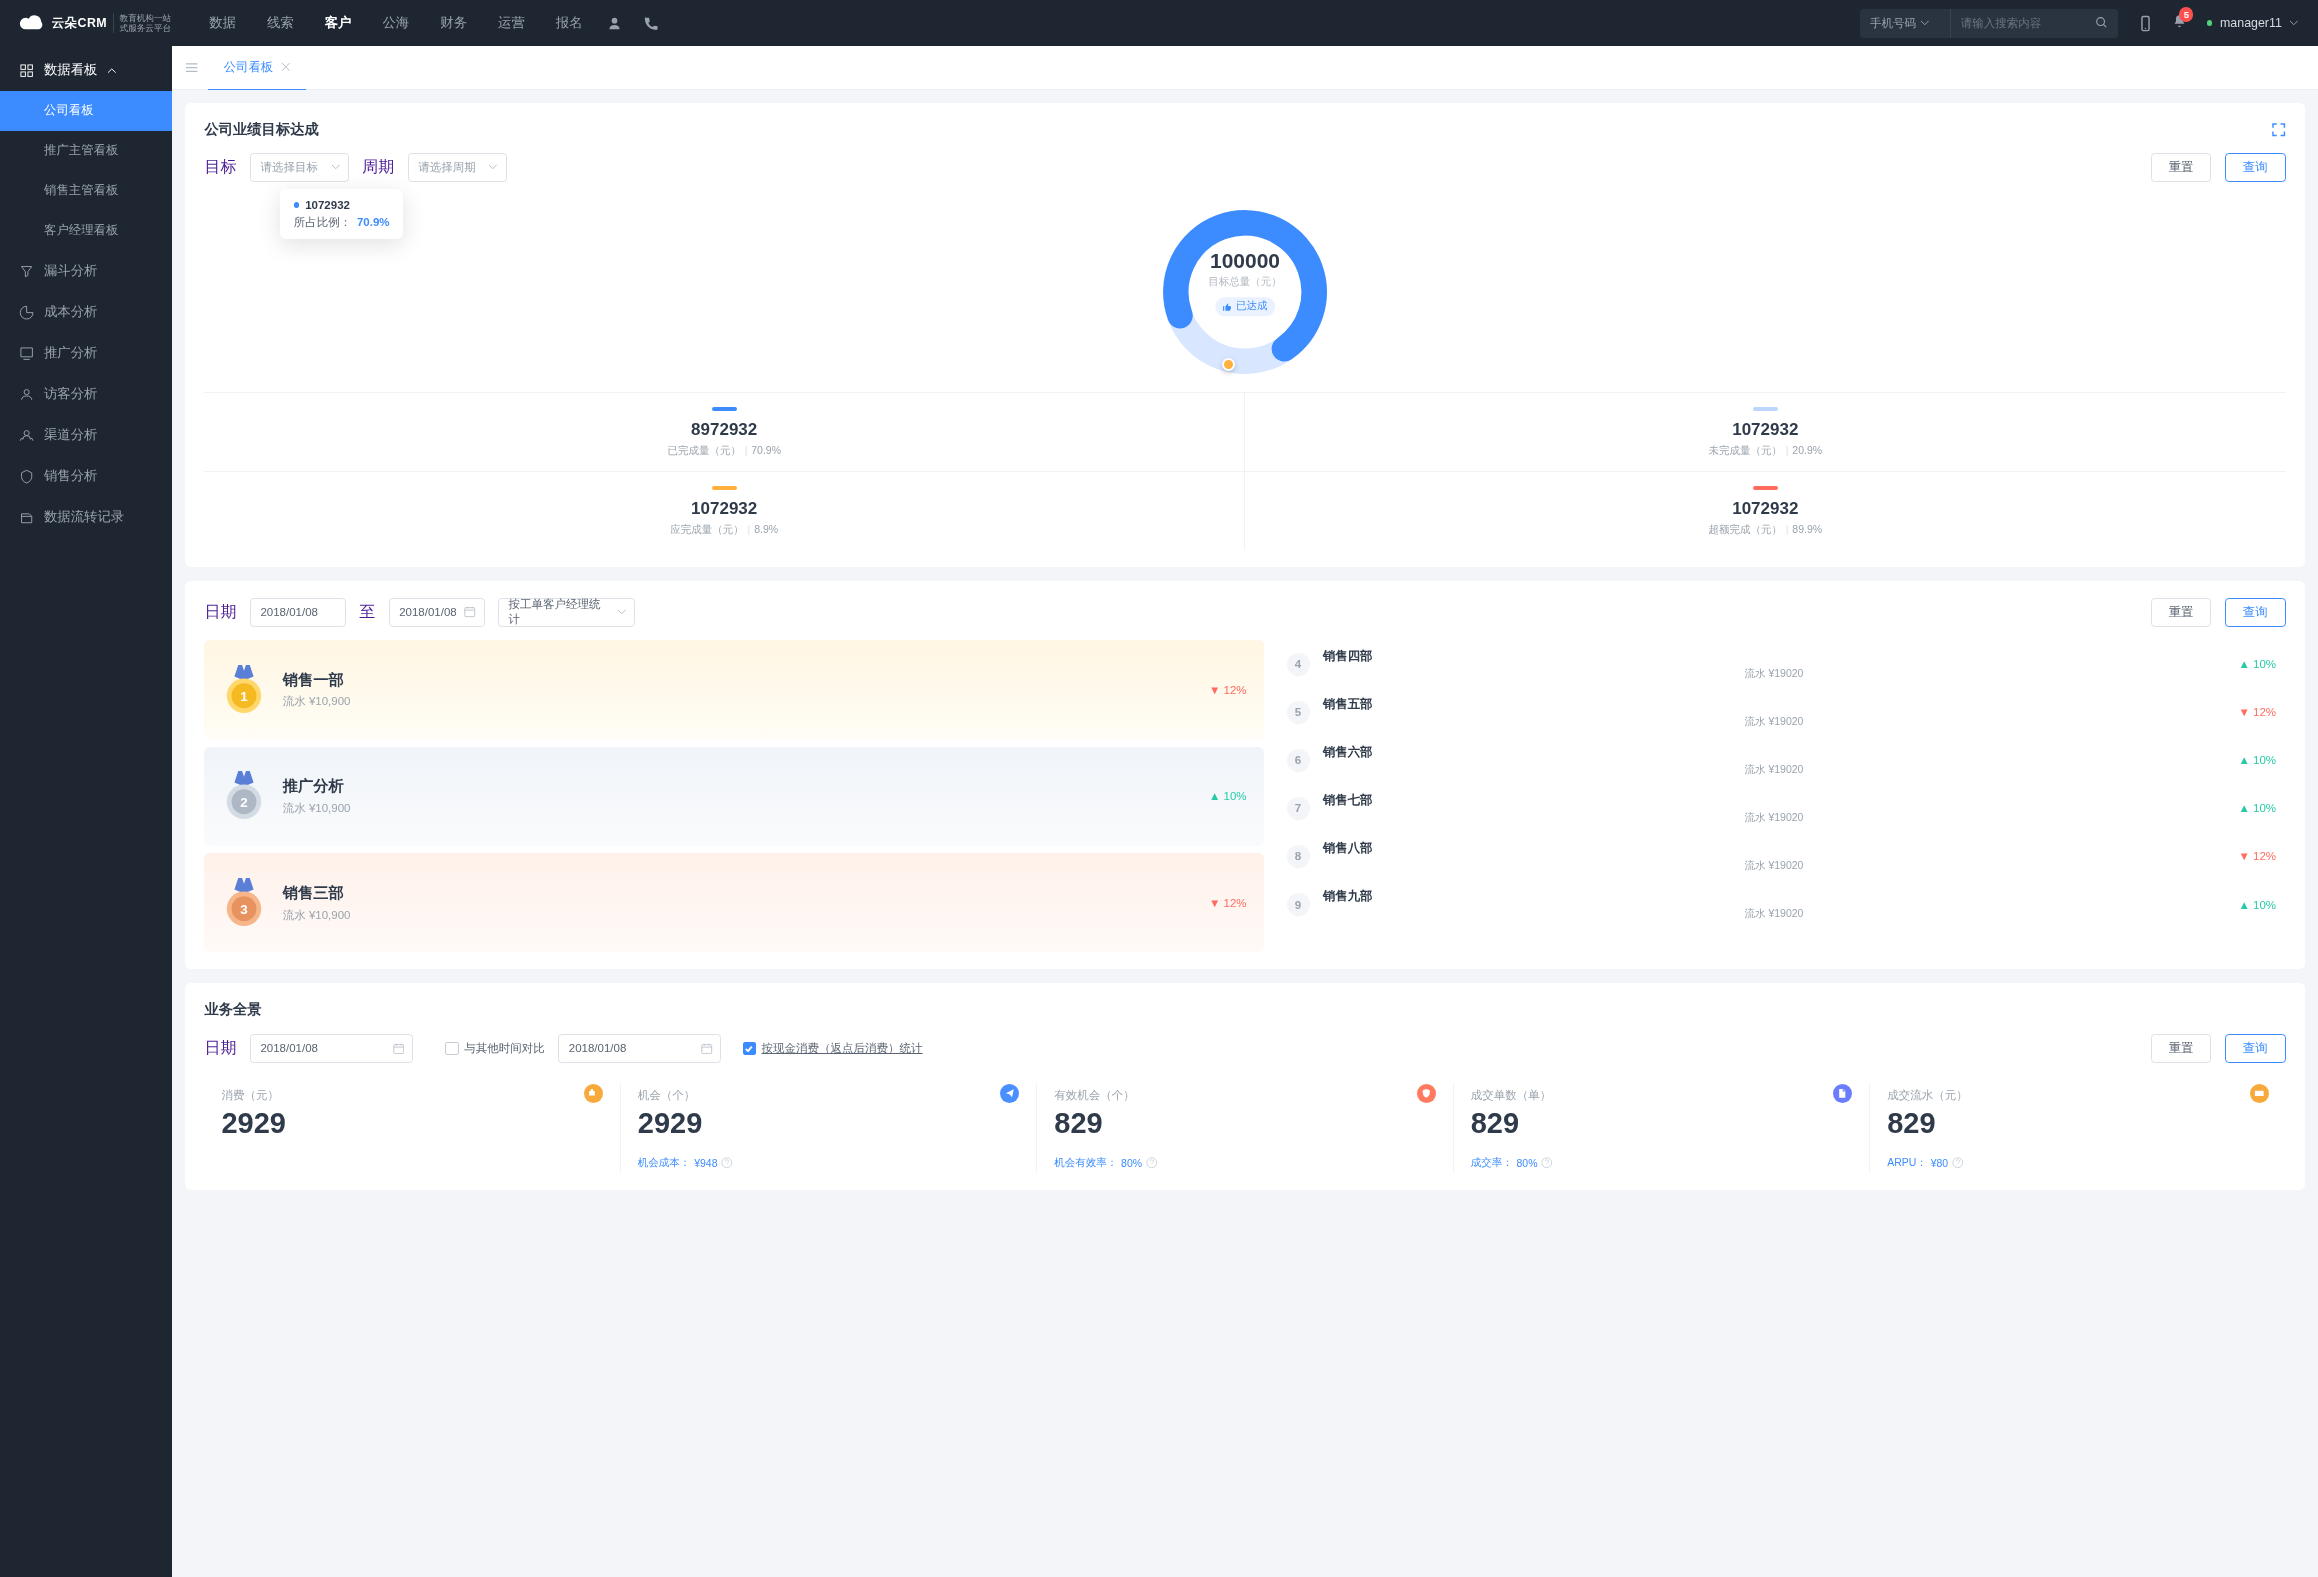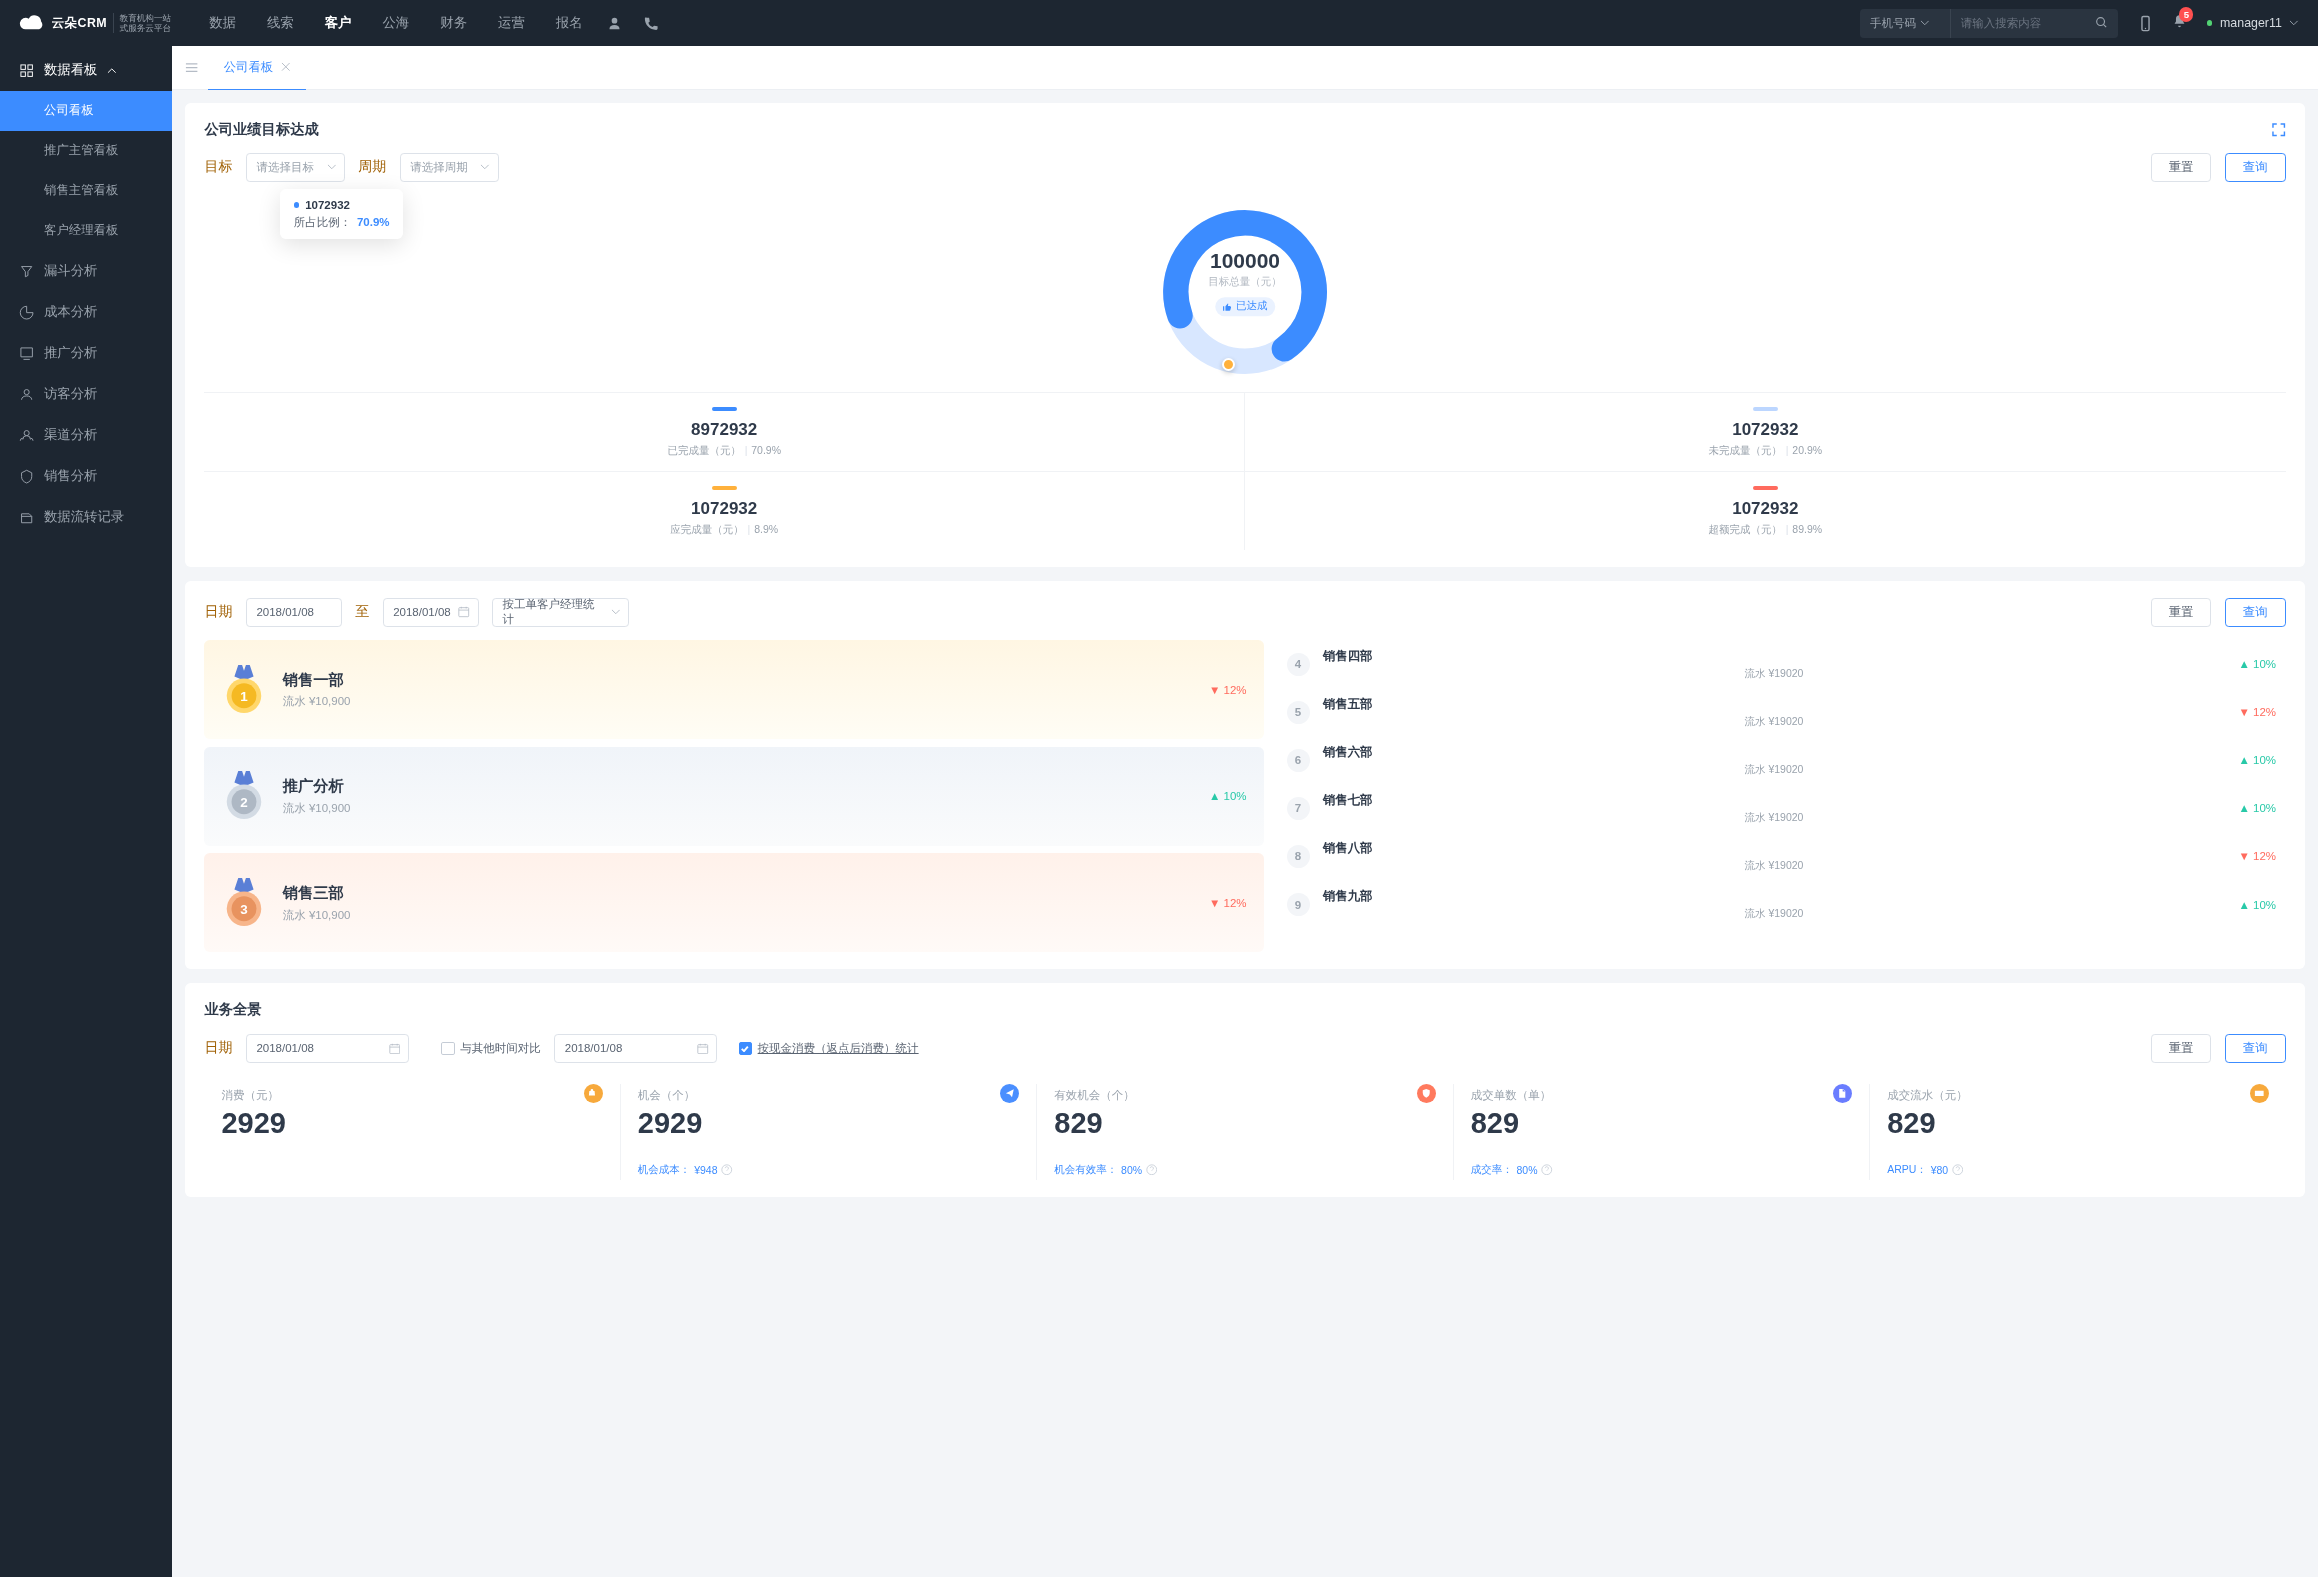--- a/index.html
+++ b/index.html
@@ -45,21 +45,21 @@
 .tab { padding: 0 15.3px; height: 44px; display: flex; align-items: center; gap: 7.6px; color: #3c8cff; border-bottom: 1.9px solid #3c8cff; font-size: 12.4px; }
 .tab-close { width: 9.6px; height: 9.6px; stroke: #b5bcc6; cursor: pointer; }
 
 .page { padding: 13.4px; display: flex; flex-direction: column; gap: 13.4px; }
 .row { display: flex; gap: 13.4px; flex-direction: column; }
 .card { background: #fff; border-radius: 5.7px; padding: 17px 19px; flex: 1; min-width: 0; }
 .card-head { display: flex; align-items: center; justify-content: space-between; margin-bottom: 13.4px; }
 .card-title { font-size: 14.3px; font-weight: 600; color: #2f3a4a; }
 .expand-ico { width: 13.4px; height: 13.4px; stroke: #3c8cff; fill: none; cursor: pointer; }
 .filter-row { display: flex; align-items: center; gap: 13.4px; flex-wrap: wrap; }
-.filter-label { font-size: 14px; color: #a16207; }
+.filter-label { font-size: 16px; color: #4c1d95; }
 .select, .date-input { height: 29px; border: 1px solid #dde2e9; border-radius: 3.8px; background: #fff; padding: 0 23px 0 9.6px; font-size: 11.5px; color: #9aa3ad; display: flex; align-items: center; gap: 5.7px; cursor: pointer; position: relative; }
 .select .chev, .date-input .cal { position: absolute; right: 7.6px; }
 .chev { width: 9.6px; height: 9.6px; stroke: #b5bcc6; fill: none; }
 .cal { width: 11.5px; height: 11.5px; stroke: #b5bcc6; fill: none; }
 .btn { height: 29px; padding: 0 17px; border-radius: 3.8px; font-size: 12.4px; display: flex; align-items: center; cursor: pointer; }
 .btn-ghost { border: 1px solid #dde2e9; color: #5a6472; background: #fff; }
 .btn-primary-o { border: 1px solid #3c8cff; color: #3c8cff; background: #fff; }
 .filter-spacer { flex: 1; }
 
 
@@ -116,21 +116,21 @@
 .checkbox.checked { background: #3c8cff; border-color: #3c8cff; }
 .chk-ico { width: 7.6px; height: 7.6px; stroke: #fff; stroke-width: 2.5; fill: none; }
 
 .kpi-row { display: flex; margin-top: 21px; }
 .kpi { flex: 1; padding: 3.8px 17px; border-right: 1px solid #f0f2f5; position: relative; }
 .kpi:last-child { border-right: none; }
 .kpi-label { font-size: 11.5px; color: #9aa3ad; }
 .kpi-ico { position: absolute; top: 0; right: 17px; width: 19px; height: 19px; border-radius: 50%; display: flex; align-items: center; justify-content: center; }
 .kpi-ico svg { width: 10.5px; height: 10.5px; fill: #fff; }
 .kpi-num { font-size: 29px; font-weight: 800; color: #2f3a4a; margin-top: 3.8px; }
-.kpi-foot { font-size: 10.5px; color: #3c8cff; margin-top: 23px; display: flex; align-items: center; gap: 3.8px; }
+.kpi-foot { font-size: 10.5px; color: #3c8cff; margin-top: 16px; display: flex; align-items: center; gap: 3.8px; }
 .kpi-foot .q { width: 11.5px; height: 11.5px; stroke: #c5ccd6; fill: none; }
 </style>
 </head>
 <body>
 
 <div class="navbar">
   <div class="logo">
     <svg class="logo-mark" viewBox="0 0 28 24">
         <path d="M8 18a6 6 0 1 1 2-11 7 7 0 0 1 13 3 5 5 0 0 1-2 8H8z" fill="#fff"></path>
       </svg>

